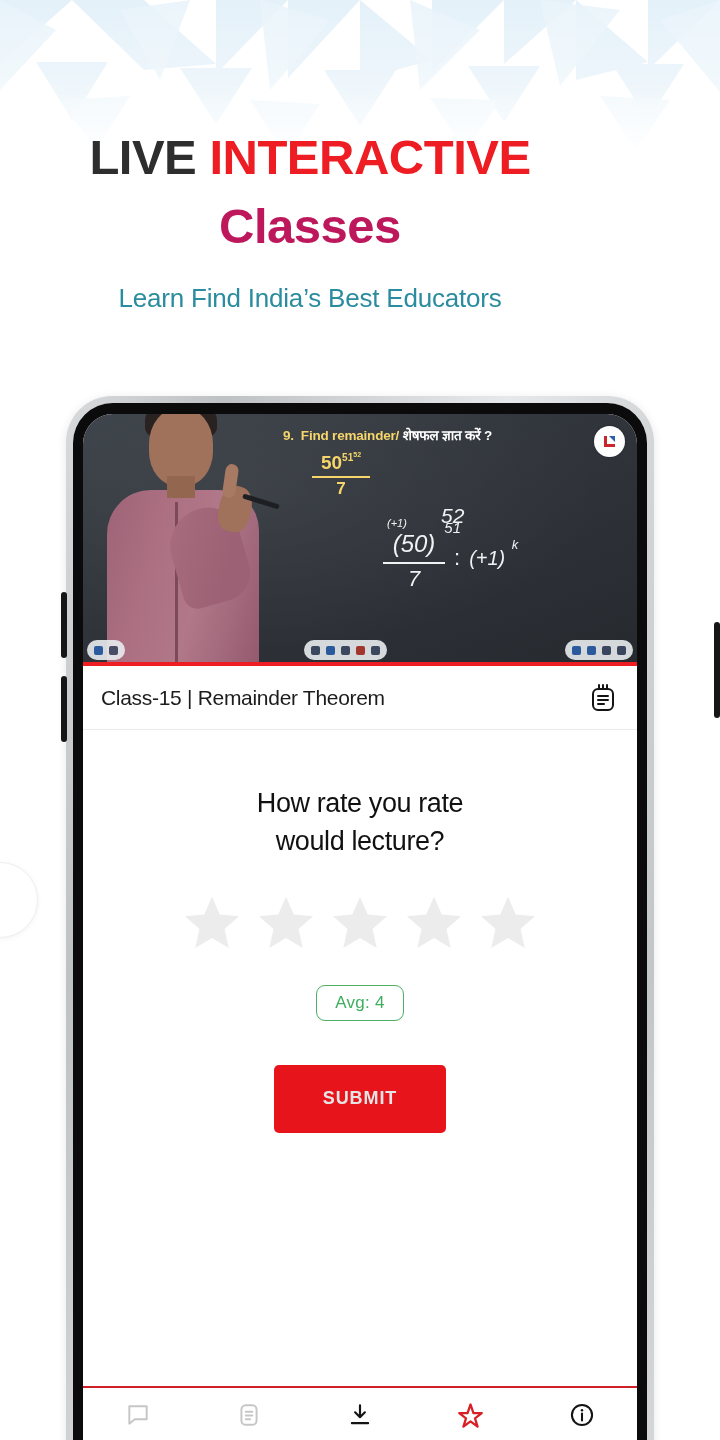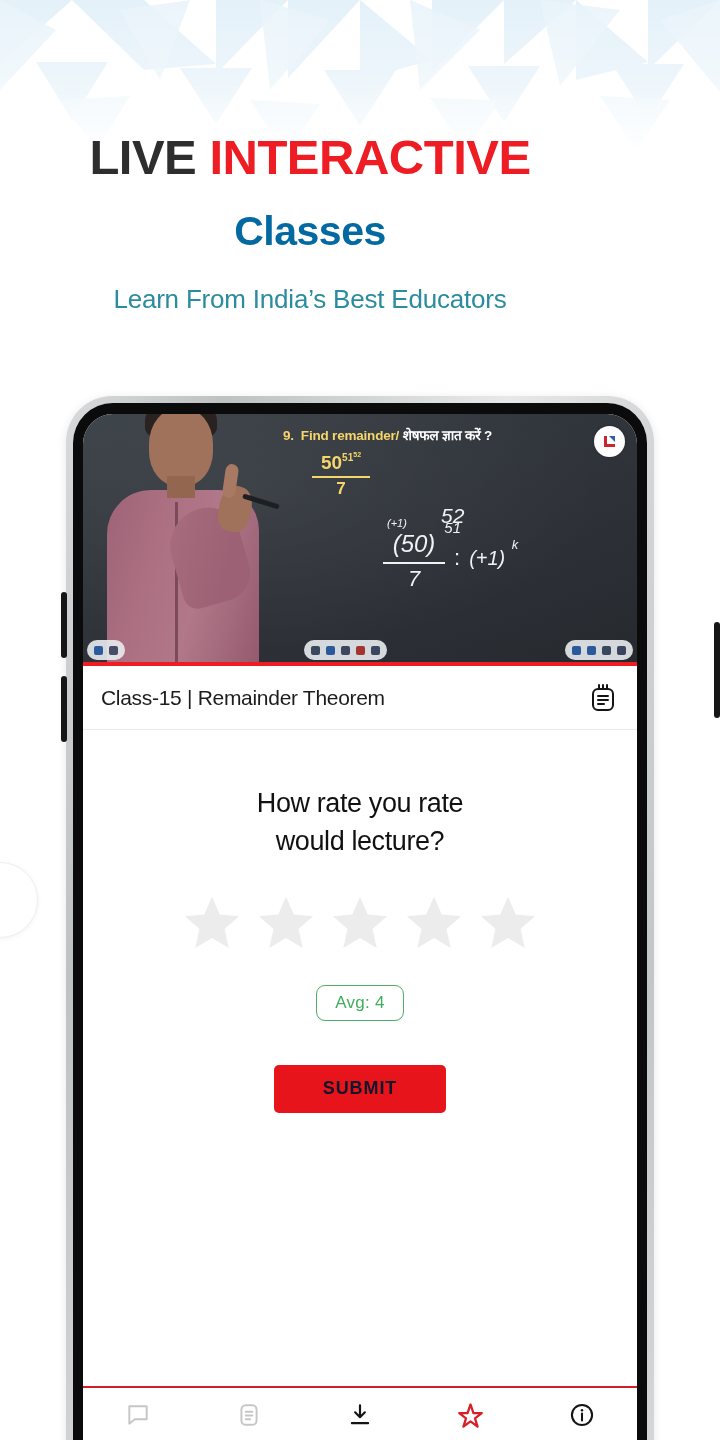--- a/index.html
+++ b/index.html
@@ -22,22 +22,22 @@
   }
 
   
   .headline-wrap { position:absolute; left:0; top:133px; width:620px; text-align:center; }
   .headline-1 {
     font-size:49px; font-weight:bold; letter-spacing:-0.5px; line-height:1.0;
     color:#2e2e2e; white-space:nowrap;
   }
   .headline-1 .accent { color:#ee1d23; }
   .headline-2 {
-    font-size:41px; font-weight:bold; color:#0369a1; line-height:1.0;
-    margin-top:29px; letter-spacing:-0.5px;
+    font-size:49px; font-weight:bold; color:#be185d; line-height:1.0;
+    margin-top:20px; letter-spacing:-0.5px;
   }
   .subheadline {
     margin-top:32px; font-size:26px; color:#2a8c9e; font-weight:normal;
     letter-spacing:-0.2px;
   }
 
   
   .carousel-arrow-left {
     position:absolute; left:-38px; top:862px; width:76px; height:76px;
     border-radius:50%; background:#ffffff; border:1px solid #efefef;
@@ -181,22 +181,22 @@
     font-size:27px; color:#111111; line-height:1.42; letter-spacing:-0.4px;
   }
   .stars { margin-top:32px; display:flex; justify-content:center; gap:12px; }
   .star-btn { width:62px; height:60px; }
   .avg-badge {
     display:inline-block; margin-top:32px; padding:7px 18px;
     border:1.5px solid #4caf64; border-radius:9px; color:#3fae5e;
     font-size:17px; letter-spacing:0.3px;
   }
   .submit-btn {
-    display:block; margin:44px auto 0; width:172px; height:48px;
-    background:#e8141c; color:#0f172a; border:none; border-radius:5px;
+    display:block; margin:44px auto 0; width:172px; height:68px;
+    background:#e8141c; color:#e5e5e5; border:none; border-radius:5px;
     font-size:18px; font-weight:bold; letter-spacing:0.9px;
     font-family:"Liberation Sans", sans-serif; cursor:pointer;
   }
 
   
   .bottom-nav {
     position:absolute; left:0; bottom:0; width:100%; height:92px;
     background:#ffffff; border-top:2px solid #cf2027;
     display:flex; align-items:flex-start; justify-content:space-around;
     padding-top:13px;
@@ -247,21 +247,21 @@
         <polygon points="430,98 500,100 466,152"></polygon>
         <polygon points="600,96 670,100 636,150"></polygon>
       </g>
     </svg>
     <div class="bg-fade"></div>
   </div>
 
   <div class="headline-wrap">
     <div class="headline-1"><span>LIVE </span><span class="accent">INTERACTIVE</span></div>
     <div class="headline-2">Classes</div>
-    <div class="subheadline">Learn From India’s Best Educators</div>
+    <div class="subheadline">Learn Find India’s Best Educators</div>
   </div>
 
   <div class="carousel-arrow-left"></div>
 
   <div class="phone">
     <div class="btn-side btn-vol-up" style="position:absolute;left:-5px;top:196px;"></div>
     <div class="btn-side btn-vol-down" style="position:absolute;left:-5px;top:280px;"></div>
     <div class="btn-side btn-power" style="position:absolute;right:-5px;top:226px;"></div>
 
     <div class="phone-inner">

